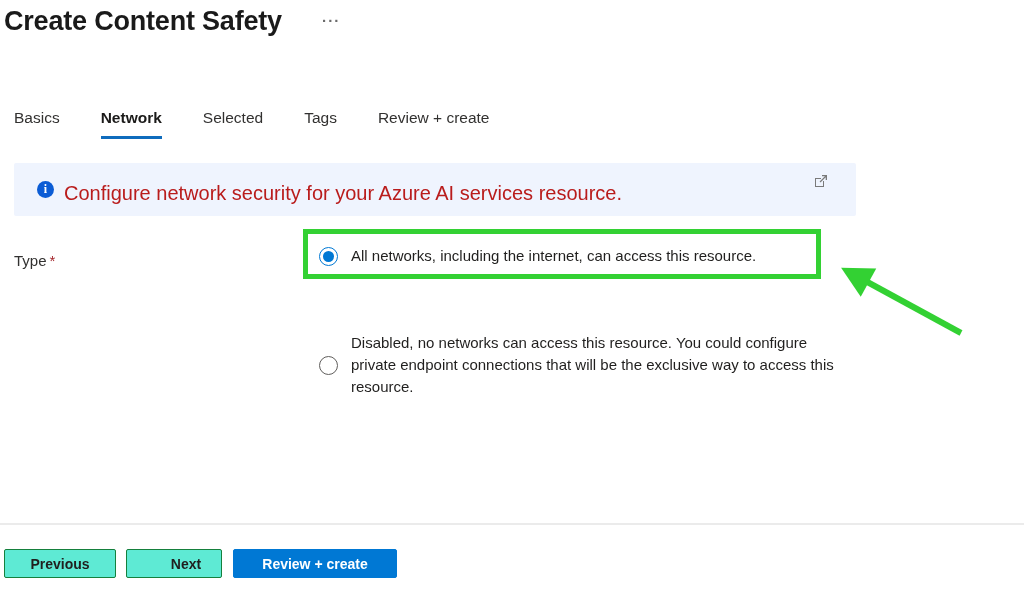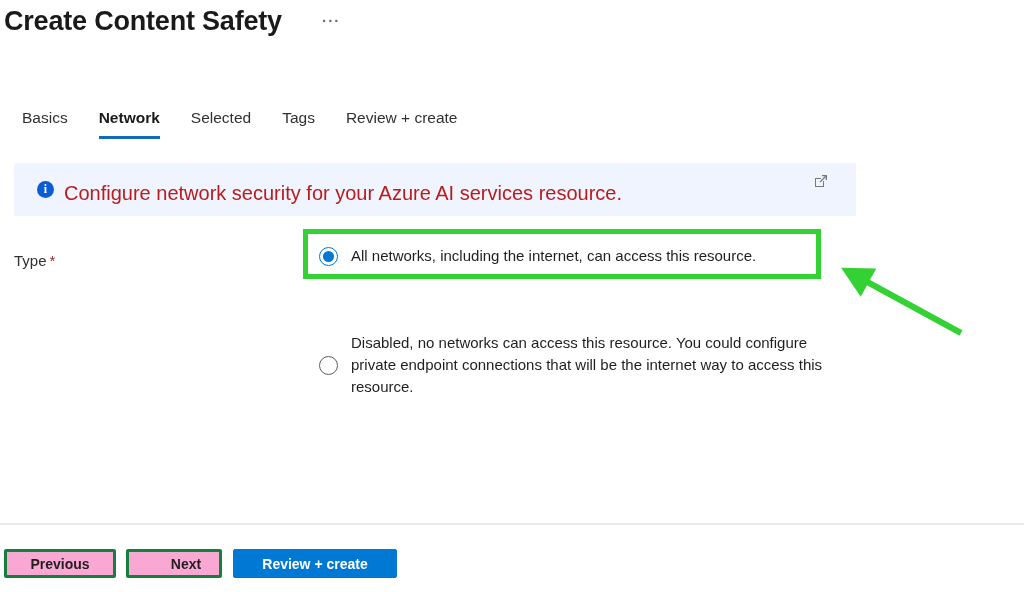--- a/index.html
+++ b/index.html
@@ -8,21 +8,21 @@
   .page { position:relative; width:872px; height:592px; background:#fff; }
 
   
   .page-title { position:absolute; left:4px; top:6px; font-size:27px;
     font-weight:700; color:#1a1a1a; letter-spacing:-0.2px; }
   .more-menu { position:absolute; left:322px; top:8px; font-size:15px;
     font-weight:700; color:#6b6b6b; letter-spacing:2px; background:none;
     border:none; cursor:pointer; }
 
   
-  .tabs { position:absolute; left:14px; top:109px; display:flex; gap:31px;margin-left:8px; }
+  .tabs { position:absolute; left:14px; top:109px; display:flex; gap:41px; }
   .tab { font-size:15.5px; color:#323130; padding-bottom:9px; cursor:pointer;
     border-bottom:3px solid transparent; }
   .tab.active { font-weight:700; color:#1b1a19; border-bottom:3px solid #0f6cbd;text-align:right; }
 
   
   .banner { position:absolute; left:14px; top:163px; width:842px; height:53px;
     background:#eff4fe; border-radius:2px; display:flex; align-items:center; }
   .info-icon { position:absolute; left:23px; top:18px; width:17px; height:17px;
     border-radius:50%; background:#0b5cd5; color:#fff; font-size:12px;
     font-weight:700; font-family:"Liberation Serif", serif;
@@ -54,21 +54,21 @@
   
   .green-box { position:absolute; left:303px; top:229px; width:518px;
     height:50px; border:5px solid #33d133; pointer-events:none; }
   .arrow-svg { position:absolute; left:0; top:0; pointer-events:none; }
 
   
   .divider { position:absolute; left:0; top:523px; width:1024px; height:2px;
     background:#ebebeb; }
   .footer-btn { position:absolute; top:549px; height:29px; font-size:14px;
     font-weight:700; font-family:"Liberation Sans", sans-serif;
-    border:3px solid #15803d; background:#f9a8d4; color:#201f1e; cursor:pointer;
+    border:1px solid #15803d; background:#5eead4; color:#201f1e; cursor:pointer;
     border-radius:2px; }
   .btn-previous { left:4px; width:112px; }
   .btn-next { left:126px; width:96px;padding-left:24px; }
   .btn-review { left:233px; width:164px; background:#0078d4; color:#fff;
     border:1px solid #0078d4; }
 </style>
 </head>
 <body>
 
 <div class="page">
@@ -100,21 +100,21 @@
   </div>
 
   <div class="option opt-1">
     <span class="radio selected"></span>
     <span class="opt-label">All networks, including the internet, can access this resource.</span>
   </div>
 
 
   <div class="option opt-3">
     <span class="radio"></span>
-    <span class="opt-label">Disabled, no networks can access this resource. You could configure private endpoint connections that will be the internet way to access this resource.</span>
+    <span class="opt-label">Disabled, no networks can access this resource. You could configure private endpoint connections that will be the exclusive way to access this resource.</span>
   </div>
 
   <div class="green-box"></div>
 
   <svg class="arrow-svg" width="1024" height="592" viewBox="0 0 1024 592">
     <defs>
       <marker id="ah" markerWidth="6" markerHeight="6" refX="4.2" refY="3" orient="auto" markerUnits="strokeWidth">
         <path d="M0.5,0.3 L5.7,3 L0.5,5.7 Z" fill="#33d133"></path>
       </marker>
     </defs>

